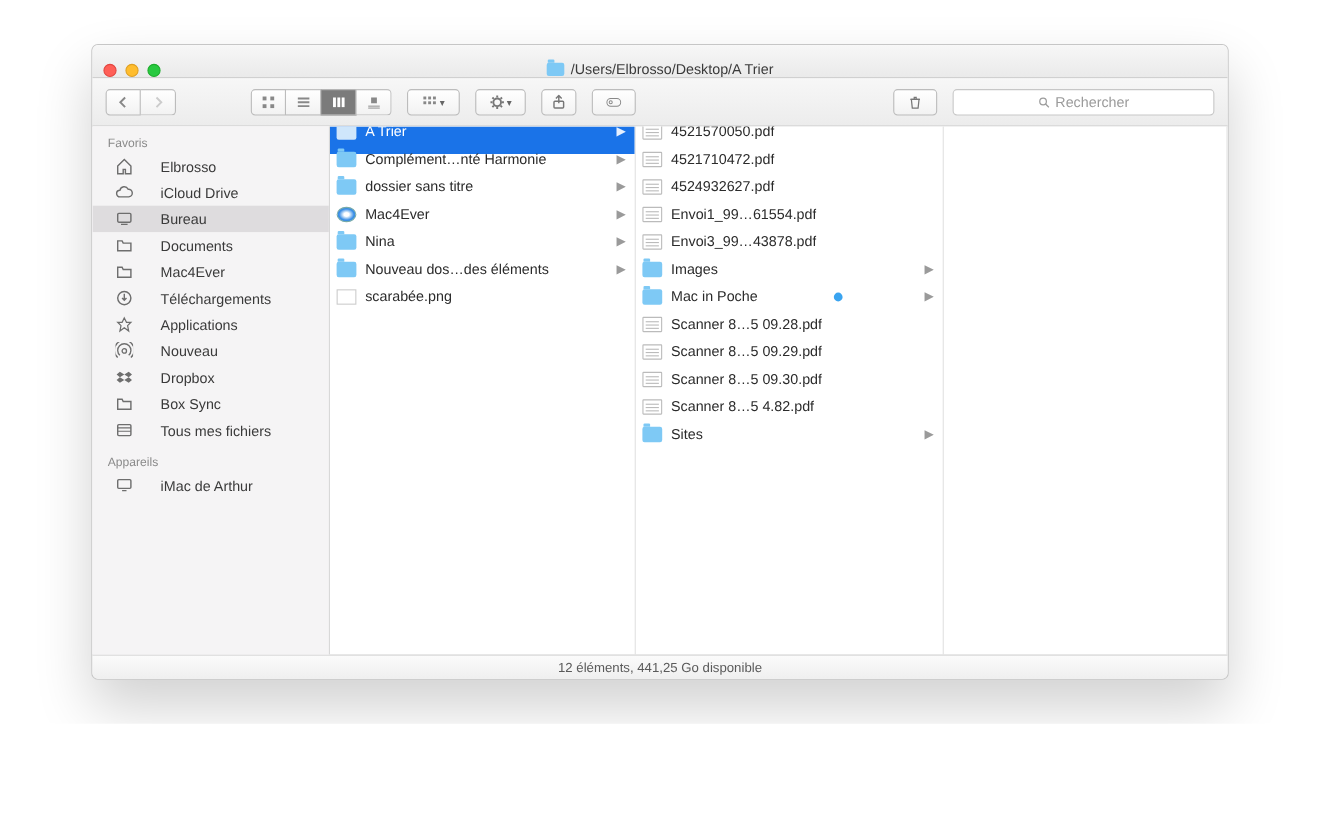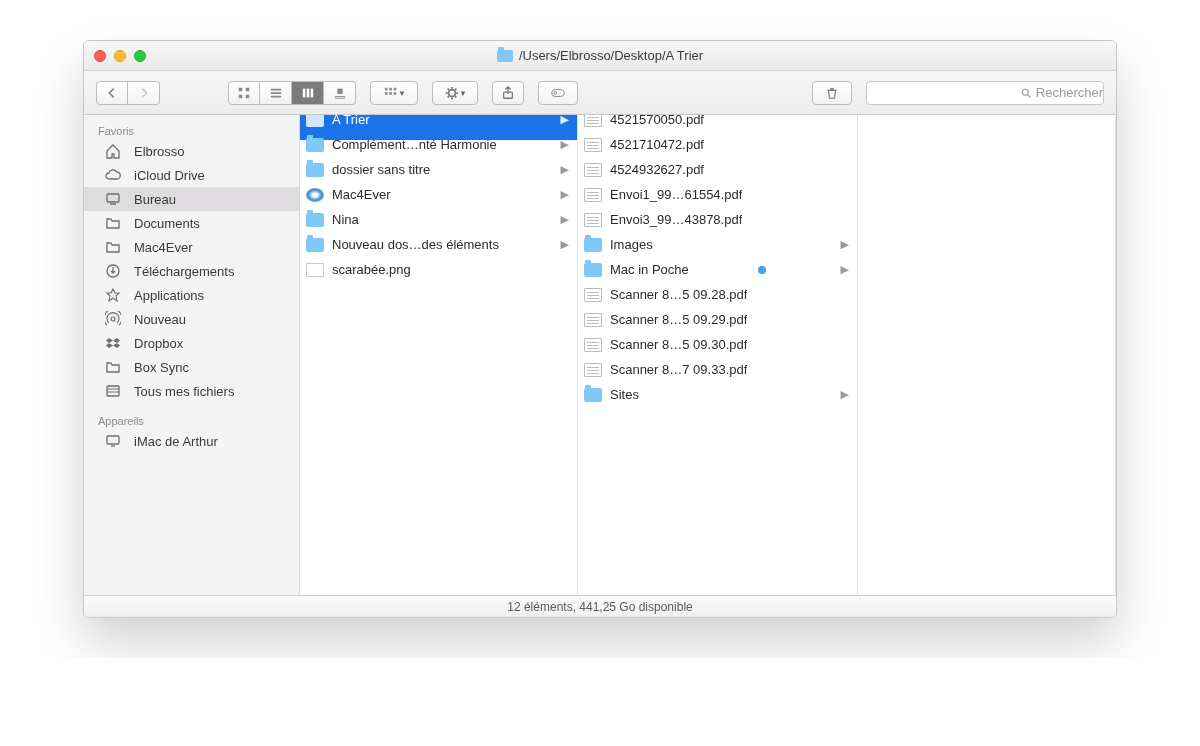--- a/index.html
+++ b/index.html
@@ -17,21 +17,21 @@
     border-radius: 6px;
     overflow: hidden;
     box-shadow: 0 25px 50px rgba(0,0,0,0.18);
     background: #fff;
   }
   .titlebar {
     height: 30px;
     background: linear-gradient(#f7f7f7,#eaeaea);
     border-bottom: 1px solid #d0d0d0;
     display: flex;
-    align-items: center;
+    align-items: flex-end;
     position: relative;
     justify-content: center;
   }
   .traffic { position: absolute; left: 10px; display: flex; gap: 8px; }
   .dot { width: 12px; height: 12px; border-radius: 50%; }
   .dot.red { background:#ff5f57; border:1px solid #e24640; }
   .dot.yellow { background:#ffbd2e; border:1px solid #dfa023; }
   .dot.green { background:#28c940; border:1px solid #1dad2c; }
   .title-center { display:flex; align-items:center; gap:6px; font-size:13px; color:#3a3a3a; }
   .folder-icon { width:16px; height:12px; background:#7ec9f5; border-radius:2px; position:relative; }
@@ -60,28 +60,28 @@
   .btn + .btn { border-left:none; }
   .btn.active { background:#7b7b7b; color:#fff; }
   .btn svg { width:14px; height:14px; }
   .spacer { flex: 0 0 40px; }
   .flex-gap { flex:1; }
   .searchbox {
     width:238px; height:24px;
     border:1px solid #c7c7c7;
     border-radius:4px;
     background:#fff;
-    display:flex; align-items:center; justify-content:flex-end;
+    display:flex; align-items:center; justify-content:center;
     gap:4px; font-size:13px; color:#9b9b9b;
   }
 
   .body { display:flex; height:480px; background:#fff; }
   .sidebar { width:216px; background:#f5f4f5; border-right:1px solid #d8d8d8; padding-top:6px; font-size:13px; overflow:hidden; }
   .side-head { color:#8a8a8a; font-size:11px; font-weight:400; padding:4px 14px 2px; }
-  .side-item { display:flex; align-items:flex-end; gap:12px; padding:4px 14px 4px 20px; color:#3a3a3a; }
+  .side-item { display:flex; align-items:flex-end; gap:24px; padding:4px 14px 4px 20px; color:#3a3a3a; }
   .side-item.selected { background:#dedcde; }
   .sicon { width:18px; height:16px; display:flex; align-items:center; justify-content:center; color:#6e6e6e; }
   .sicon svg { width:16px; height:16px; }
 
   .col { border-right:1px solid #e2e2e2; overflow:hidden; font-size:13px; }
   .col1 { width:278px; }
   .col2 { width:280px; }
   .col3 { flex:1; }
   .row { display:flex; align-items:center; height:25px; padding:0 8px 16px 6px; position:relative; color:#2b2b2b; }
   .row.sel { background:#1a73e8; color:#fff; }
@@ -409,21 +409,21 @@
         <div class="row">
           <span class="ricon file"></span>
           <span class="label">Scanner 8…5 09.29.pdf</span>
         </div>
         <div class="row">
           <span class="ricon file"></span>
           <span class="label">Scanner 8…5 09.30.pdf</span>
         </div>
         <div class="row">
           <span class="ricon file"></span>
-          <span class="label">Scanner 8…7 09.33.pdf</span>
+          <span class="label">Scanner 8…5 4.82.pdf</span>
         </div>
         <div class="row">
           <span class="ricon folder"></span>
           <span class="label">Sites</span>
           <span class="chev">▶</span>
         </div>
       </div>
     <div class="col col3"></div>
   </div>
 

